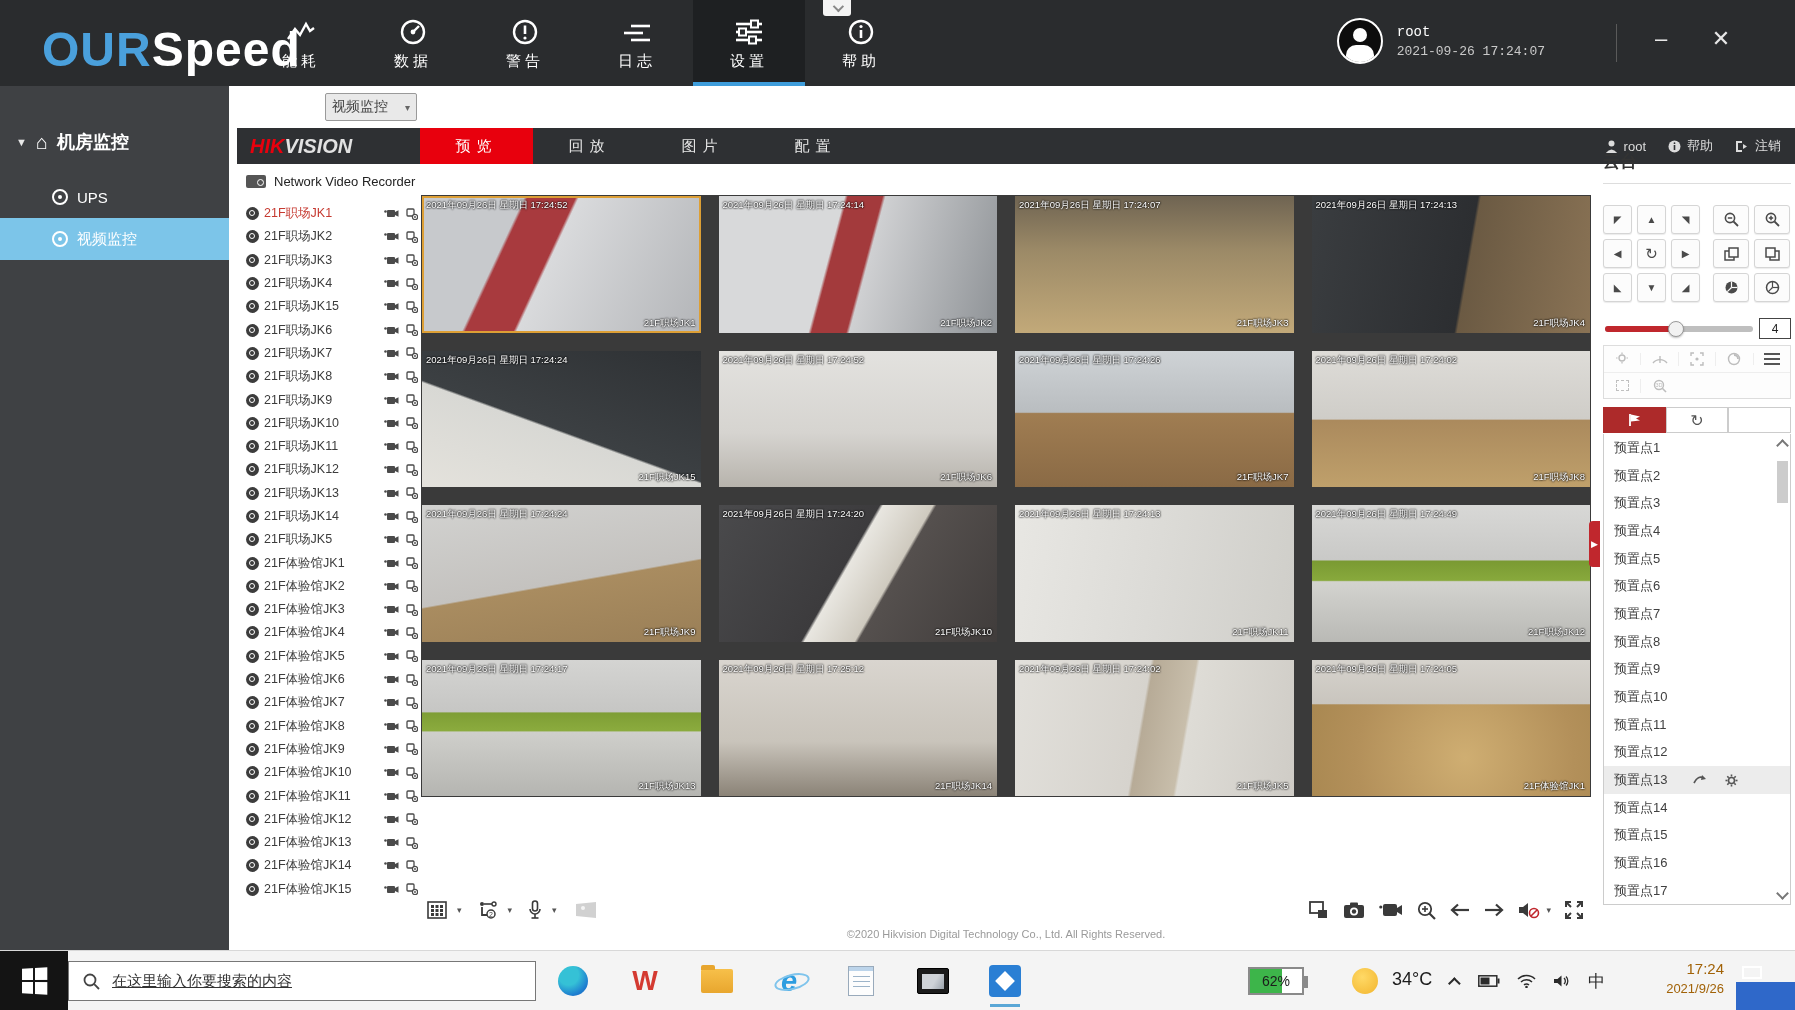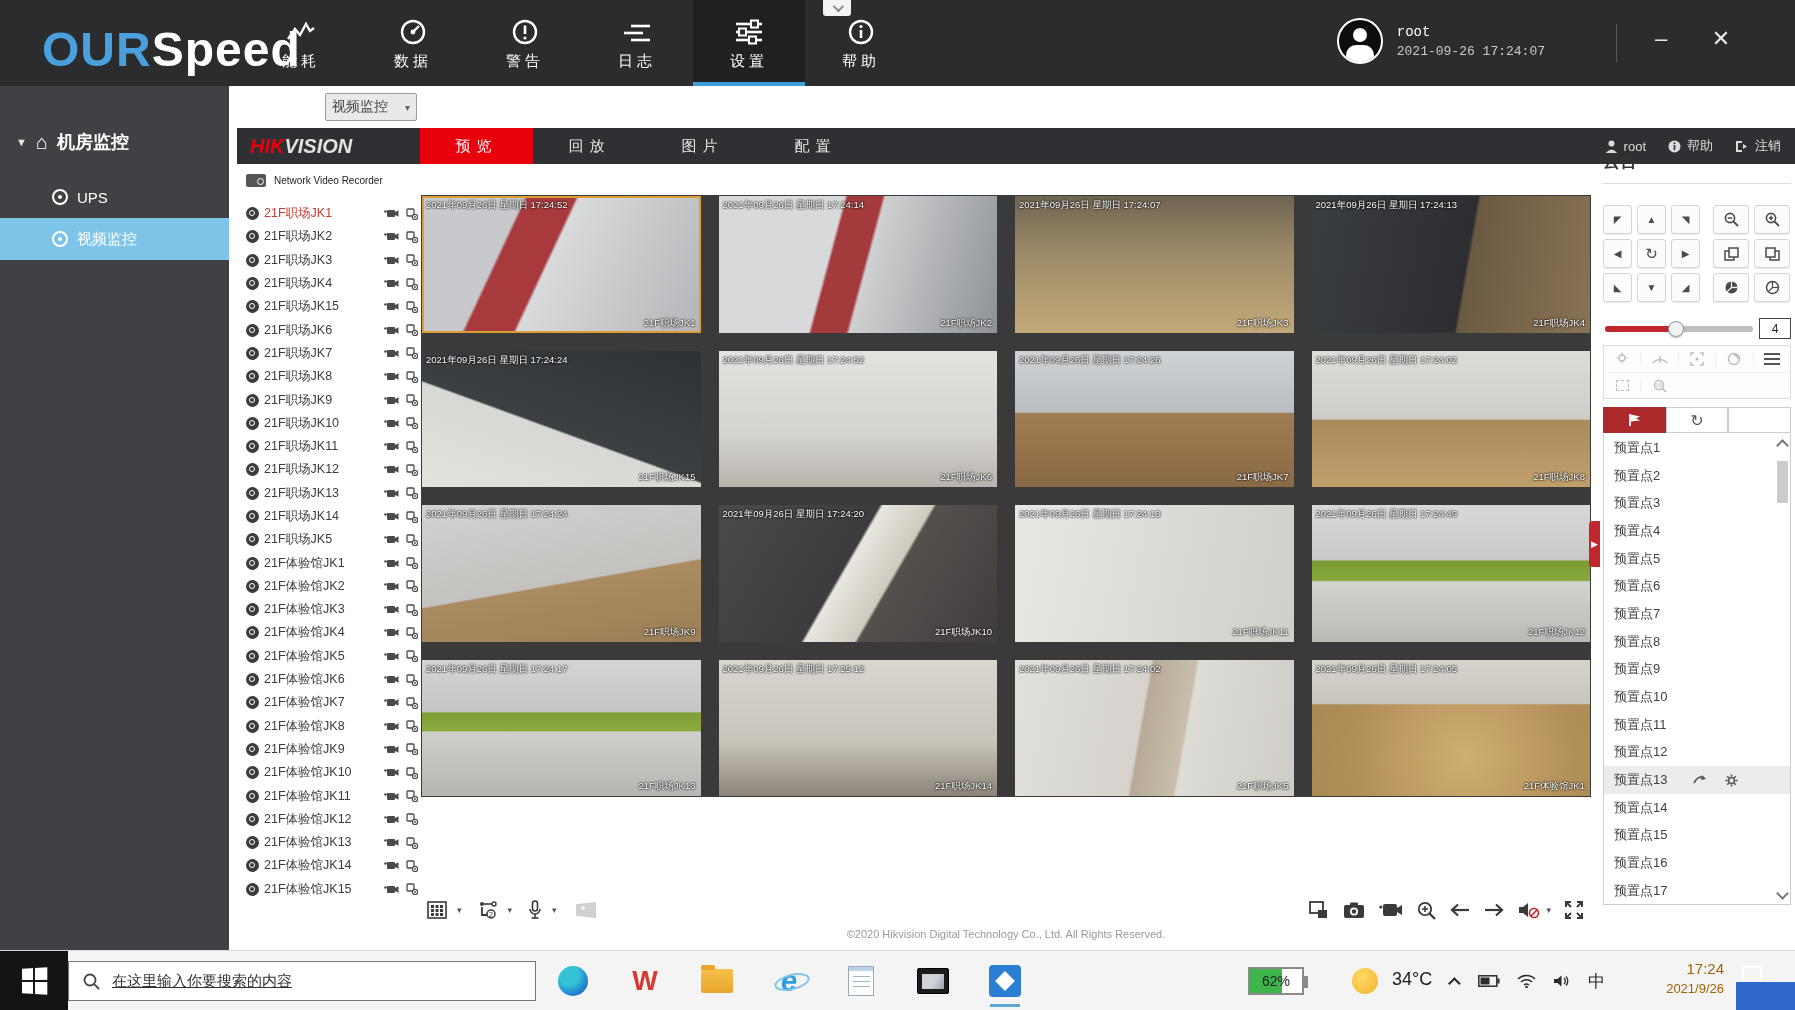--- a/index.html
+++ b/index.html
@@ -49,21 +49,21 @@
   .hikbar { position:absolute; left:237px; top:128px; width:1558px; height:36px; background:#2e3033; display:flex; align-items:stretch; }
   .hiklogo { position:absolute; left:13px; top:7px; font-size:20px; font-weight:900; font-style:italic; letter-spacing:0; }
   .hiklogo .r { color:#e8000d; } .hiklogo .g { color:#e2e2e2; }
   .hiktabs { position:absolute; left:183px; top:0; height:36px; display:flex; }
   .hiktab { width:113px; height:36px; display:flex; align-items:center; justify-content:center; color:#e8e8e8; font-size:15px; letter-spacing:6px; cursor:pointer; }
   .hiktab.active { background:#e8000d; color:#fff; }
   .hikuser { position:absolute; right:14px; top:0; height:36px; display:flex; align-items:center; gap:22px; color:#dcdcdc; font-size:13px; }
   .hikuser .itm { display:flex; align-items:center; gap:6px; cursor:pointer; }
 
   
-  .nvrhdr { position:absolute; left:246px; top:174px; display:flex; align-items:center; gap:8px; font-size:10px; color:#222; }
+  .nvrhdr { position:absolute; left:246px; top:174px; display:flex; align-items:center; gap:8px; font-size:13px; color:#222; }
   .nvrico { width:20px; height:13px; background:#555; border-radius:2px; position:relative; }
   .nvrico::after { content:""; position:absolute; right:2px; top:4px; width:5px; height:5px; border:1px solid #fff; border-radius:50%; }
   .camlist { position:absolute; left:246px; top:202px; width:172px; }
   .cam-row { height:23.3px; display:flex; align-items:center; gap:5px; cursor:pointer; }
   .cam-bubble { width:13px; height:13px; border-radius:50%; background:#3c3c3c; position:relative; flex:0 0 13px; }
   .cam-bubble::after { content:""; position:absolute; left:3px; top:3px; width:4px; height:4px; border:1px solid #fff; border-radius:50%; }
   .cam-name { font-size:12.5px; color:#3c3c3c; white-space:nowrap; }
   .cam-row.selected .cam-name { color:#c63a31; }
   .cam-icons { margin-left:auto; display:flex; gap:7px; align-items:center; color:#4a4a4a; }
 

